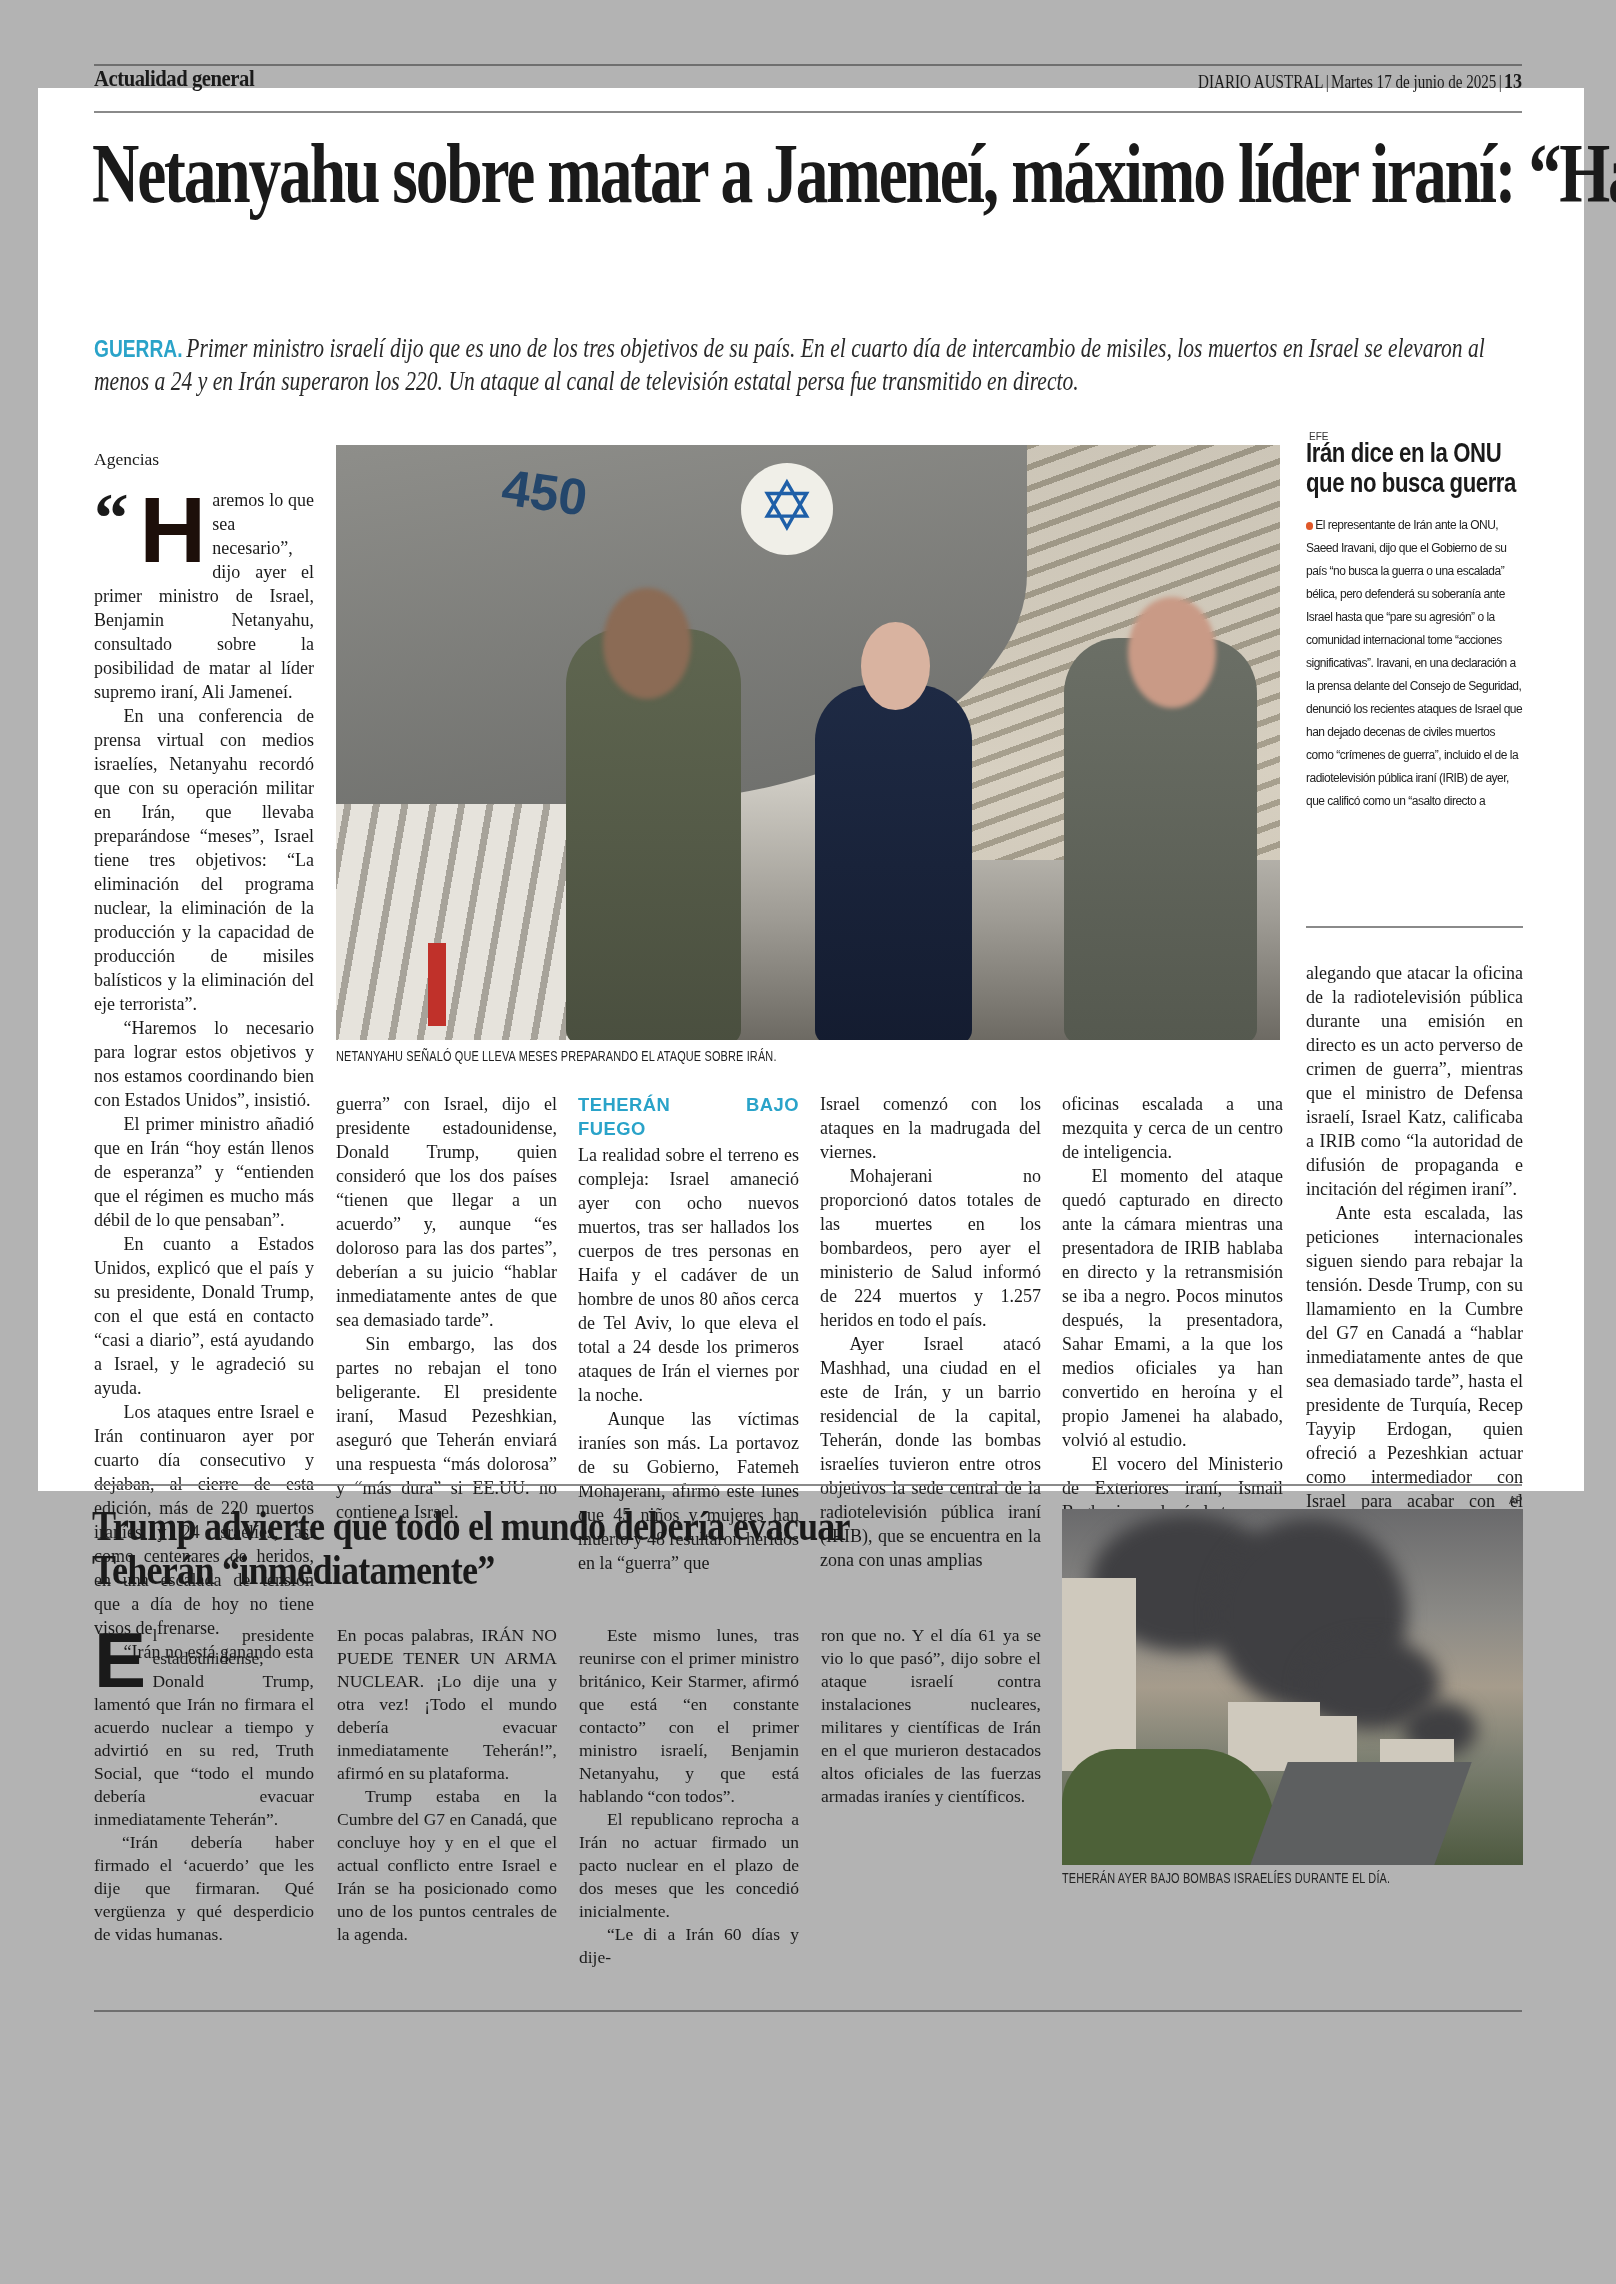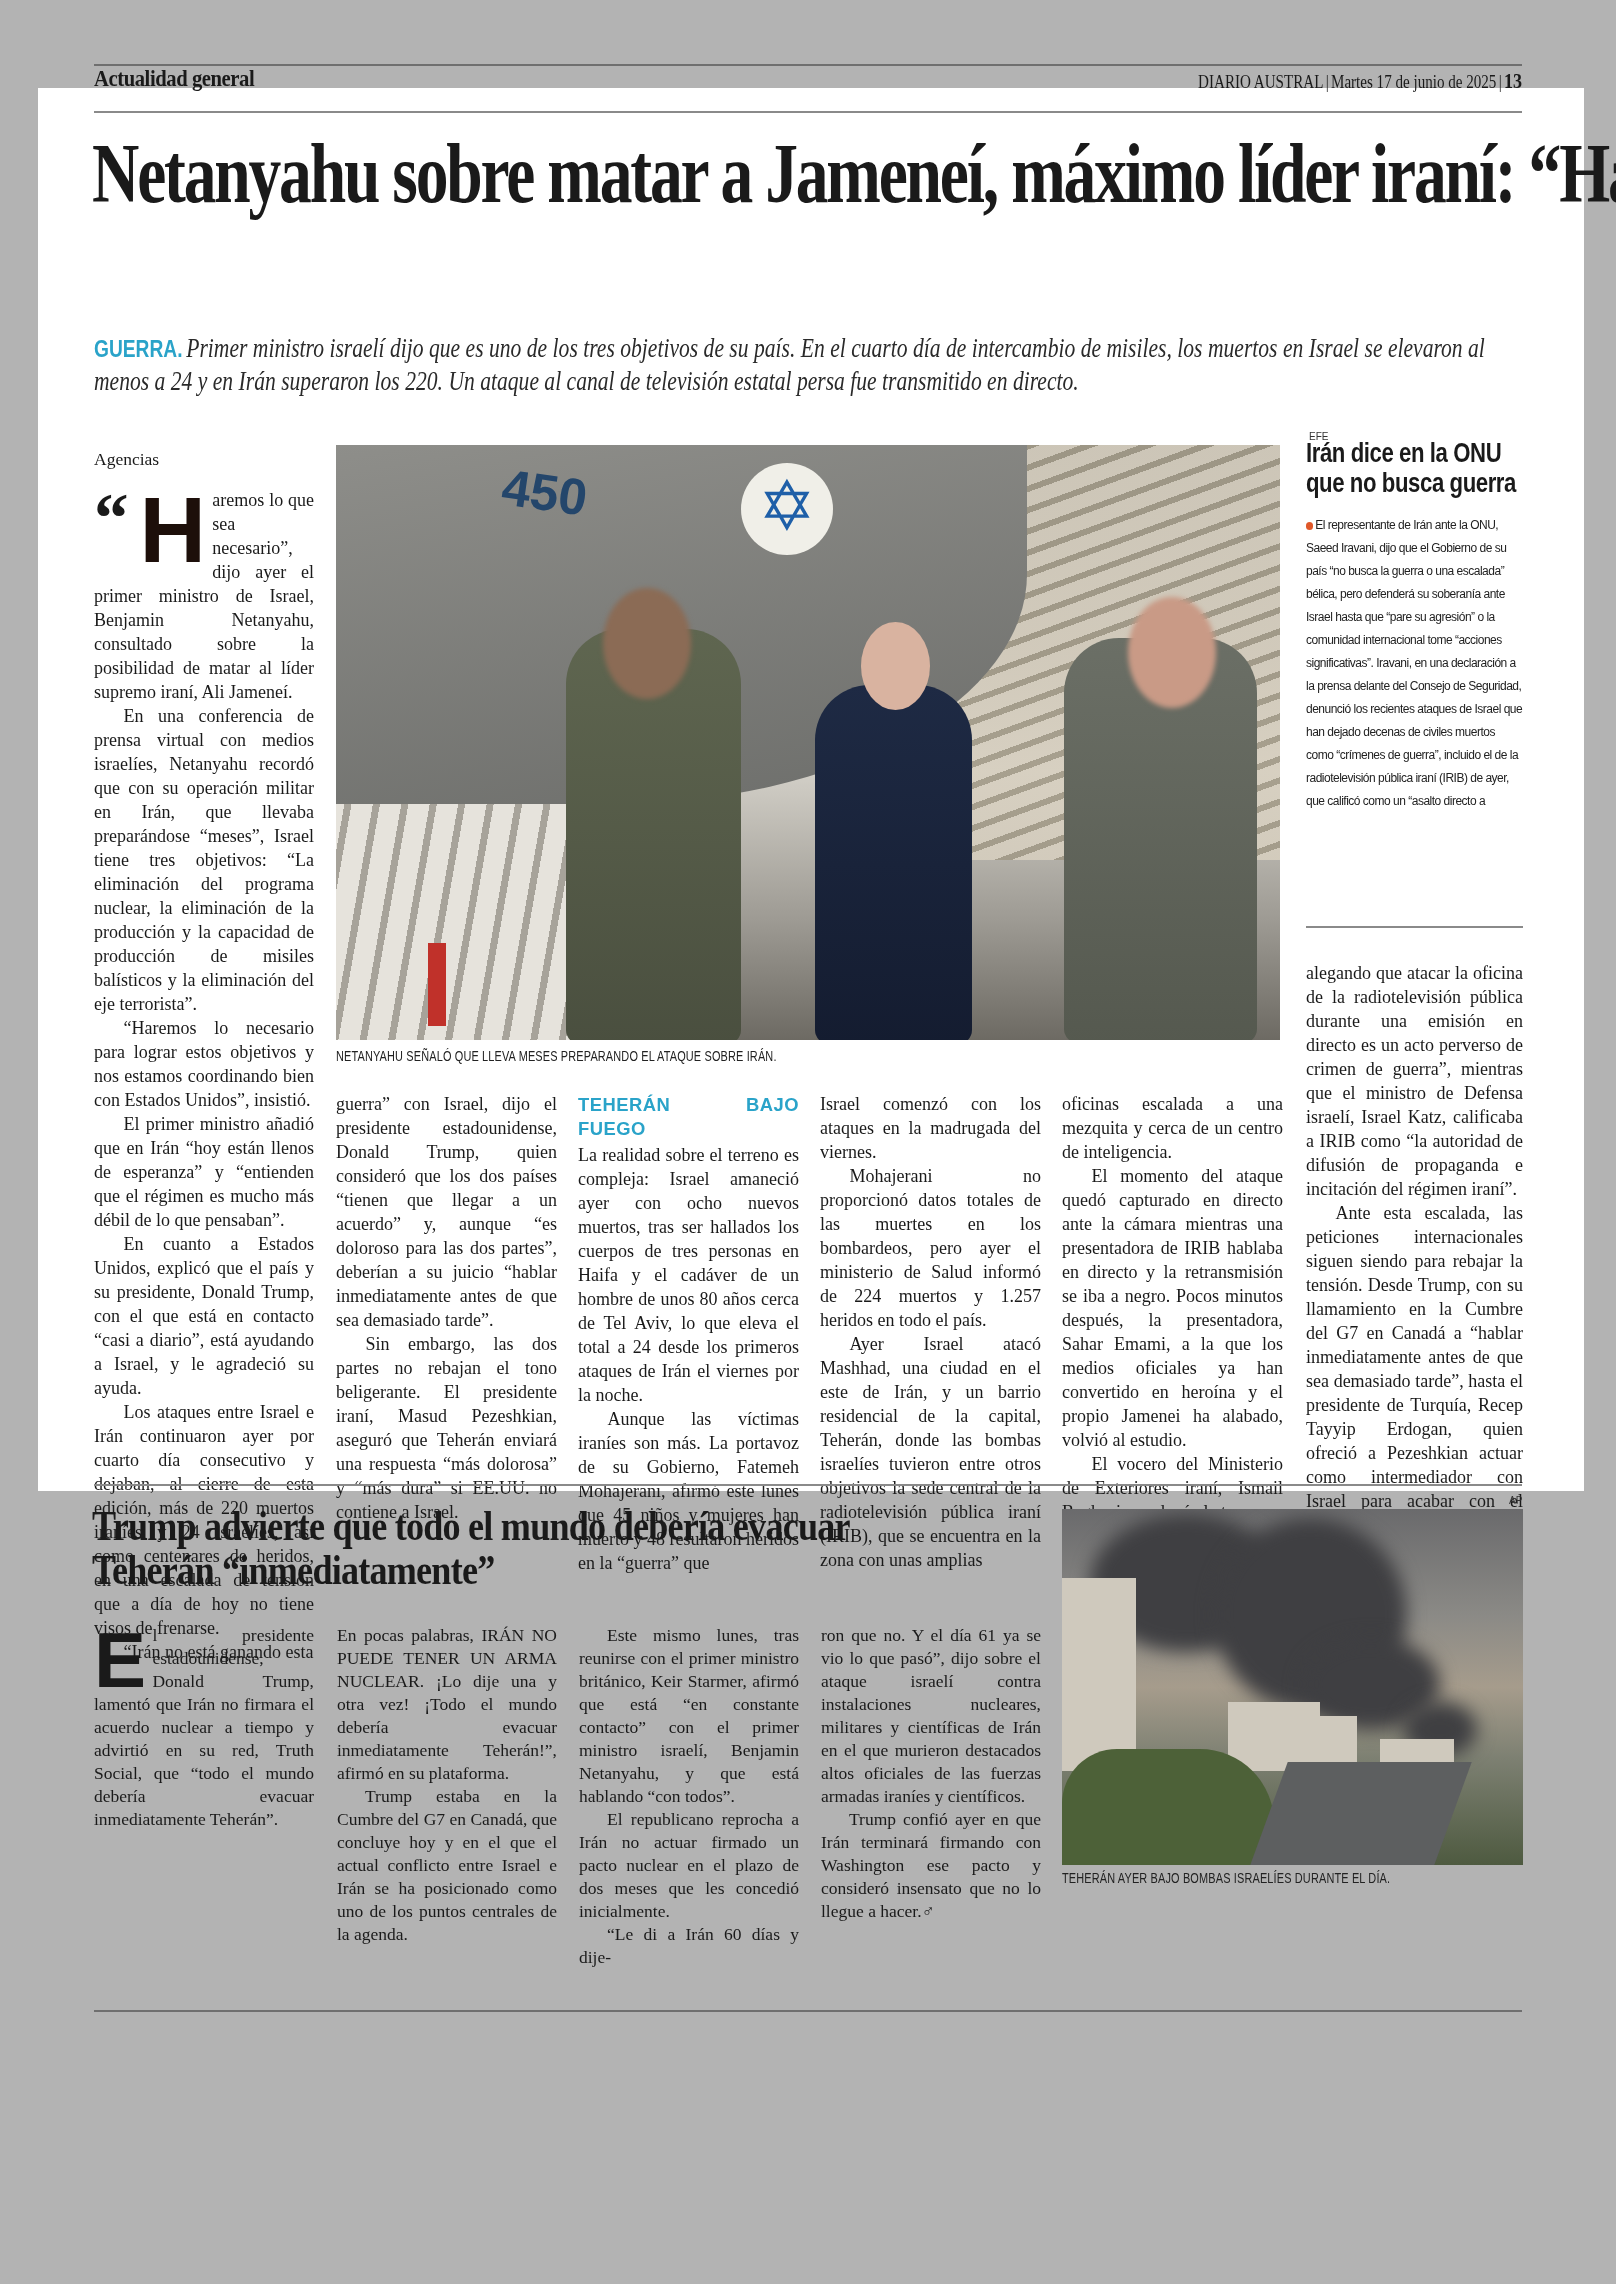--- a/index.html
+++ b/index.html
@@ -218,33 +218,33 @@
   <p class="noindent">alegando que atacar la oficina de la radiotelevisión pública durante una emisión en directo es un acto perverso de crimen de guerra”, mientras que el ministro de Defensa israelí, Israel Katz, calificaba a IRIB como “la autoridad de difusión de propaganda e incitación del régimen iraní”.</p>
   <p><span>Ante esta escalada, las peticiones internacionales siguen siendo para rebajar la tensión. Desde Trump, con su llamamiento en la Cumbre del G7 en Canadá a “hablar inmediatamente antes de que sea demasiado tarde”, hasta el presidente de Turquía, Recep Tayyip Erdogan, quien ofreció a Pezeshkian actuar como intermediador con Israel para acabar con el conflicto.</span><span>♂</span></p>
 </div>
 
 <div class="rule thin" style="left:94px;top:1484px;width:1428px;height:1.8px;"></div>
 
 <h2 class="headline2">Trump advierte que todo el mundo debería evacuar Teherán “inmediatamente”</h2>
 
 <div class="col2" style="left:94px;top:1624px;width:220px;">
   <p class="noindent"><span class="dropcap2">E</span><span>l presidente estadounidense, Donald Trump, lamentó que Irán no firmara el acuerdo nuclear a tiempo y advirtió en su red, Truth Social, que “todo el mundo debería evacuar inmediatamente Teherán”.</span></p>
+  <p>“Irán debería haber firmado el ‘acuerdo’ que les dije que firmaran. Qué vergüenza y qué desperdicio de vidas humanas.</p>
 </div>
 <div class="col2" style="left:337px;top:1624px;width:220px;">
   <p class="noindent">En pocas palabras, IRÁN NO PUEDE TENER UN ARMA NUCLEAR. ¡Lo dije una y otra vez! ¡Todo el mundo debería evacuar inmediatamente Teherán!”, afirmó en su plataforma.</p>
   <p>Trump estaba en la Cumbre del G7 en Canadá, que concluye hoy y en el que el actual conflicto entre Israel e Irán se ha posicionado como uno de los puntos centrales de la agenda.</p>
 </div>
 <div class="col2" style="left:579px;top:1624px;width:220px;">
   <p>Este mismo lunes, tras reunirse con el primer ministro británico, Keir Starmer, afirmó que está “en constante contacto” con el primer ministro israelí, Benjamin Netanyahu, y que está hablando “con todos”.</p>
   <p>El republicano reprocha a Irán no actuar firmado un pacto nuclear en el plazo de dos meses que les concedió inicialmente.</p>
   <p>“Le di a Irán 60 días y dije-</p>
 </div>
 <div class="col2" style="left:821px;top:1624px;width:220px;">
   <p class="noindent">ron que no. Y el día 61 ya se vio lo que pasó”, dijo sobre el ataque israelí contra instalaciones nucleares, militares y científicas de Irán en el que murieron destacados altos oficiales de las fuerzas armadas iraníes y científicos.</p>
-  <p><span>Trump confió ayer en que Irán terminará firmando con Washington ese pacto y consideró insensato que no lo llegue a hacer.</span><span>♂</span></p>
 </div>
 
 <div class="photo-credit" style="left:1509px;top:1495px;">AP</div>
 <div class="photo photo-tehran">
   <div class="smoke" style="left:28px;top:4.6px;width:193px;height:138px;"></div>
   <div class="smoke" style="left:152px;top:9.2px;width:193px;height:193px;"></div>
   <div class="smoke" style="left:240px;top:129px;width:138px;height:92px;"></div>
   <div class="smoke" style="left:341px;top:193px;width:74px;height:55px;"></div>
   <div class="tower" style="left:0;top:69px;width:74px;height:193px;"></div>
   <div class="tower" style="left:166px;top:193px;width:92px;height:69px;"></div>

